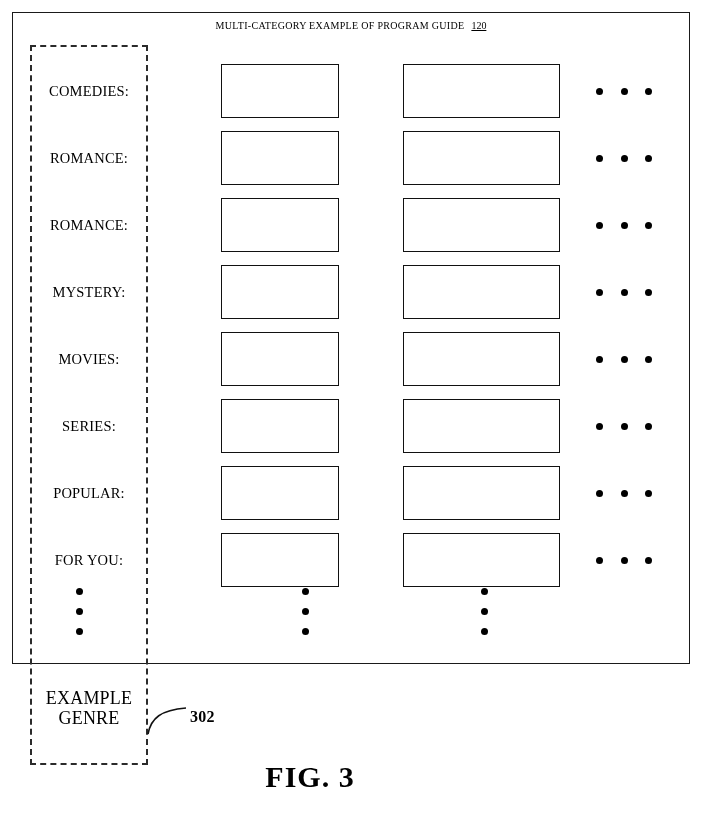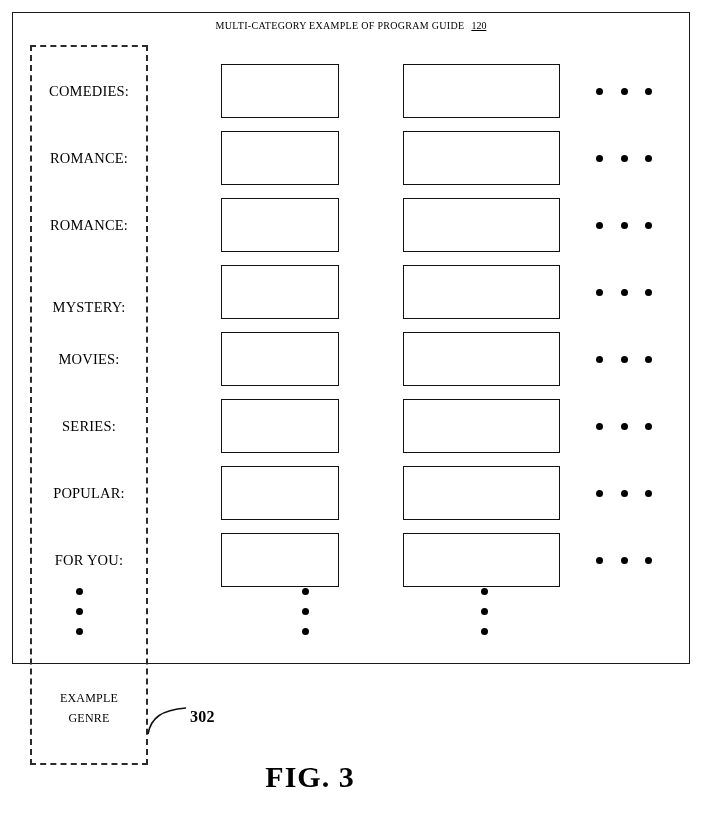--- a/index.html
+++ b/index.html
@@ -119,21 +119,21 @@
   #v-ellipsis-col1 { left: 295px; }
   #v-ellipsis-col2 { left: 474px; }
 
   
   #callout-text {
     position: absolute;
     left: 30px;
     top: 688px;
     width: 118px;
     text-align: center;
-    font-size: 12px;
+    font-size: 18px;
     line-height: 20px;
     letter-spacing: 0.2px;
   }
 
   
   #leader-line {
     position: absolute;
     left: 147px;
     top: 700px;
     width: 40px;
@@ -195,21 +195,21 @@
     <div class="category-row" style="top: 198px;">
       <span class="category-label">ROMANCE:</span>
     </div>
     <div class="program-cell col-1" style="top: 198px;"></div>
     <div class="program-cell col-2" style="top: 198px;"></div>
     <div class="row-ellipsis" style="top: 198px;">
       <span class="dot"></span>
       <span class="dot"></span>
       <span class="dot"></span>
     </div>
-    <div class="category-row" style="top: 280px;">
+    <div class="category-row" style="top: 265px;">
       <span class="category-label">MYSTERY:</span>
     </div>
     <div class="program-cell col-1" style="top: 265px;"></div>
     <div class="program-cell col-2" style="top: 265px;"></div>
     <div class="row-ellipsis" style="top: 265px;">
       <span class="dot"></span>
       <span class="dot"></span>
       <span class="dot"></span>
     </div>
     <div class="category-row" style="top: 332px;">

